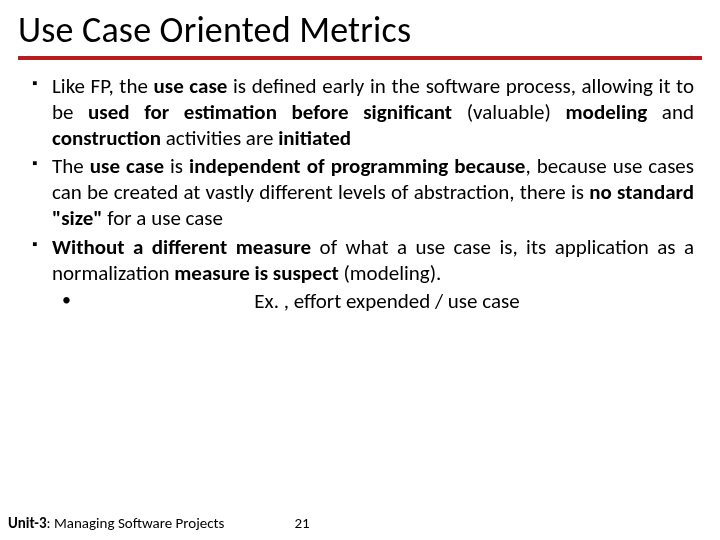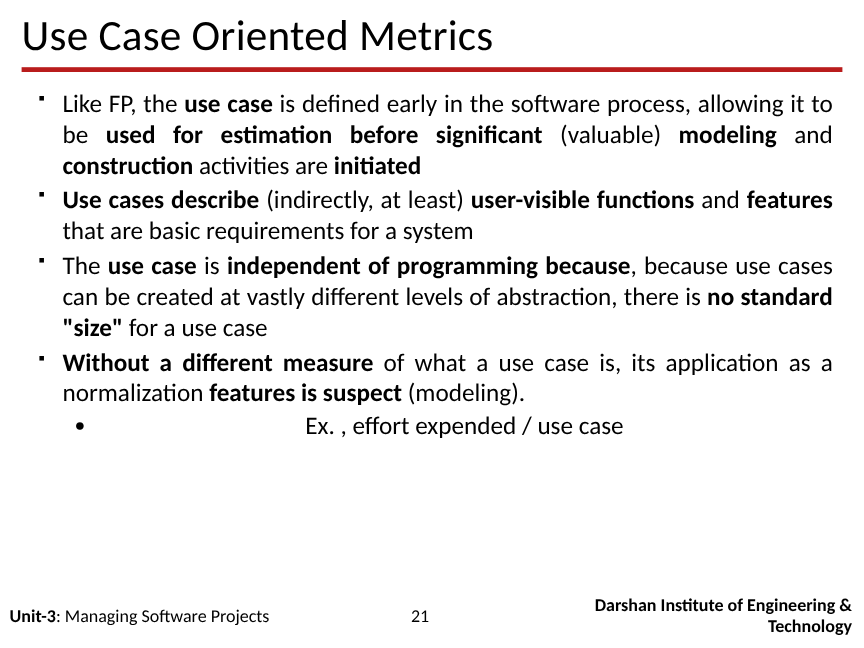--- a/index.html
+++ b/index.html
@@ -68,21 +68,20 @@
   .b { font-weight: 700; }
   .footer {
     position: absolute;
     bottom: 8px;
     left: 0;
     width: 100%;
     display: flex;
     align-items: center;
     padding: 0 10px 0 8px;
     font-size: 15px;
-    gap: 48px;
   }
   .footer .unit {
     flex: 0 0 auto;
   }
   .footer .unit .u3 { font-weight: 700; }
   .footer .pagenum {
     width: 60px;
     margin-left: 70px;
   }
   .footer .inst {
@@ -96,38 +95,34 @@
 
 <div class="slide">
   <div class="title">Use Case Oriented Metrics</div>
   <div class="content">
     <ul class="outer">
 
       <li>
         <span>Like FP, the </span><span class="b">use case</span><span> is defined early in the software process, allowing it to be </span><span class="b">used for estimation before significant</span><span> (valuable) </span><span class="b">modeling</span><span> and </span><span class="b">construction</span><span> activities are </span><span class="b">initiated</span>
       </li>
 
-      <li>
-        <span class="b">Use cases describe</span><span> (indirectly, at least) </span><span class="b">user-visible functions</span><span> and </span><span class="b">features</span><span> that are basic requirements for a system</span>
-      </li>
 
       <li>
         <span>The </span><span class="b">use case</span><span> is </span><span class="b">independent of programming because</span><span>, because use cases can be created at vastly different levels of abstraction, there is </span><span class="b">no standard "size"</span><span> for a use case</span>
       </li>
 
       <li>
-        <span class="b">Without a different measure</span><span> of what a use case is, its application as a normalization </span><span class="b">features is suspect</span><span> (modeling).</span>
+        <span class="b">Without a different measure</span><span> of what a use case is, its application as a normalization </span><span class="b">measure is suspect</span><span> (modeling).</span>
         <ul class="inner">
           <li><span>Ex. , effort expended / use case</span></li>
         </ul>
       </li>
 
     </ul>
   </div>
 </div>
 
 <div class="footer">
   <div class="unit">
     <span class="u3">Unit-3</span><span>: Managing Software Projects</span>
   </div>
   <div class="pagenum">21</div>
-  <div class="inst">Darshan Institute of Engineering &amp; Technology</div>
 </div>
 
 </body></html>

